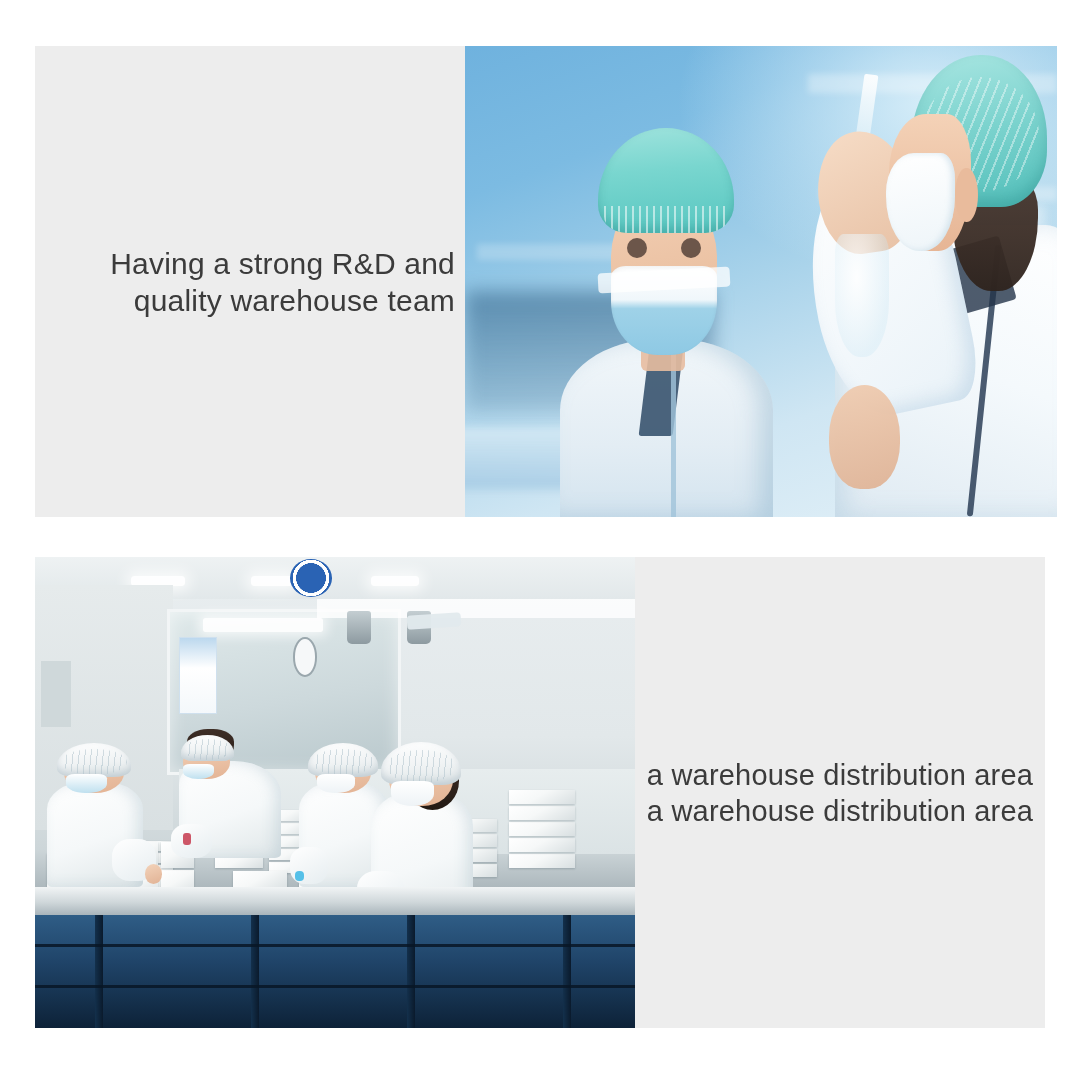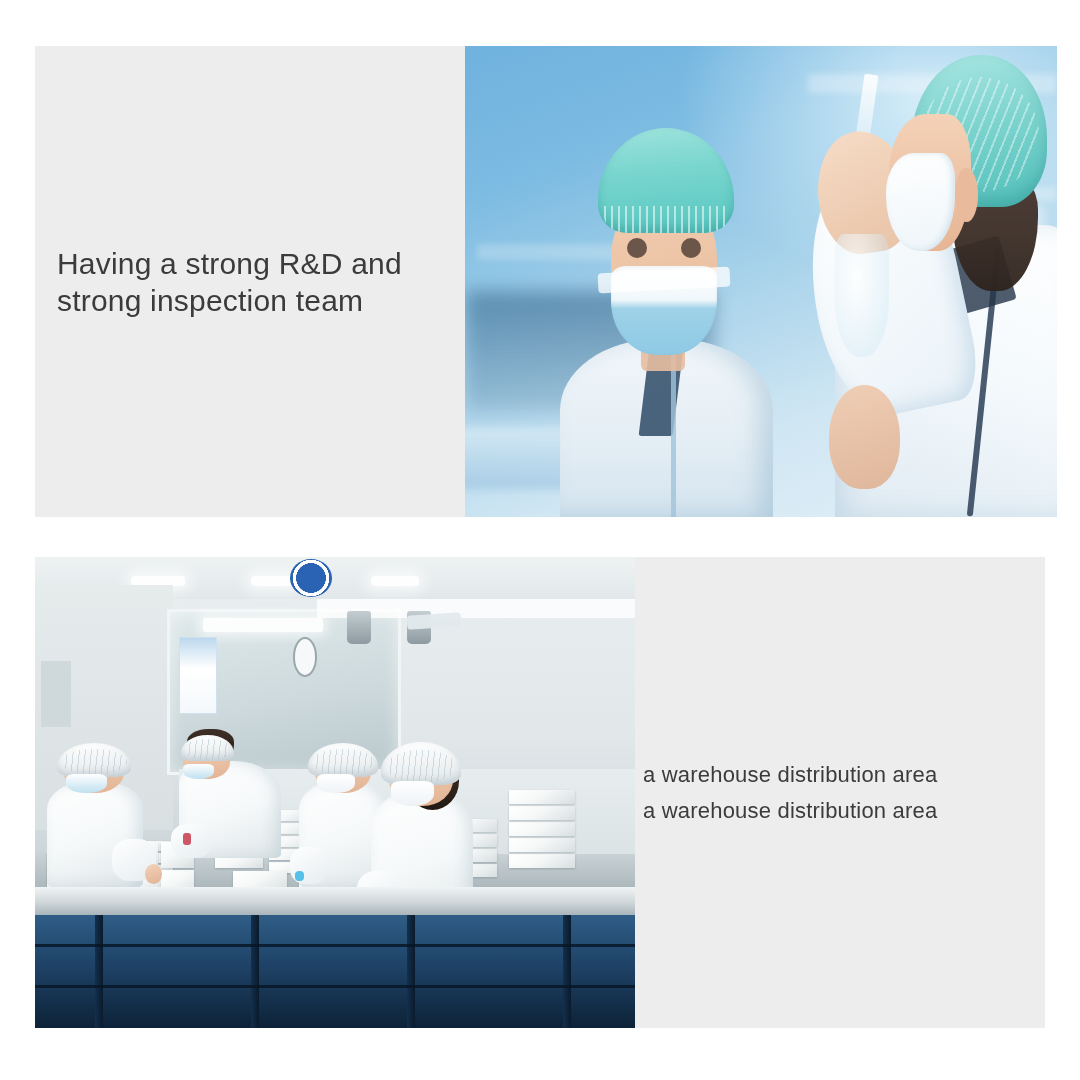--- a/index.html
+++ b/index.html
@@ -37,20 +37,21 @@
     background: #ededed;
     display: flex;
     flex-direction: column;
     justify-content: center;
     box-sizing: border-box;
   }
   .caption-top {
     width: 430px;
     padding-left: 22px;
     padding-right: 10px;
+    align-items: flex-end;
   }
   .caption-line {
     color: #3b3b3b;
     font-size: 30px;
     line-height: 37px;
     font-weight: 300;
     letter-spacing: 0.2px;
     white-space: nowrap;
   }
   .photo {
@@ -248,21 +249,21 @@
     height: 471px;
     display: flex;
     flex-direction: row;
     align-items: stretch;
   }
   .caption-bottom {
     width: 410px;
     padding-left: 8px;
     padding-right: 8px;
   }
-  .caption-bottom .caption-line { font-size: 22px; line-height: 36px; }
+  .caption-bottom .caption-line { font-size: 29px; line-height: 36px; text-align: center; }
 
   
   .photo-pack {
     background: linear-gradient(180deg, #e9eef0 0%, #e2e8ea 38%, #cdd6d9 62%, #8e9ba2 78%, #1d3550 100%);
   }
   .pk-ceiling {
     position: absolute; left: 0; top: 0; width: 100%; height: 9%;
     background: linear-gradient(180deg, #eef2f3, #e2e8ea);
   }
   .pk-light {
@@ -411,21 +412,21 @@
 </style>
 </head>
 <body>
 
 <div class="page">
 
   <div class="section-top">
 
     <div class="caption-panel caption-top">
       <div class="caption-line">Having a strong R&amp;D and</div>
-      <div class="caption-line">strong inspection team</div>
+      <div class="caption-line">quality warehouse team</div>
     </div>
 
     <div class="photo photo-lab">
       <div class="lab-shelf s1"></div>
       <div class="lab-shelf s2"></div>
       <div class="lab-shelf s3"></div>
       <div class="lab-dark-band"></div>
       <div class="lab-counter"></div>
       <div class="lab-equip"></div>
       <div class="lab-redtray"></div>

